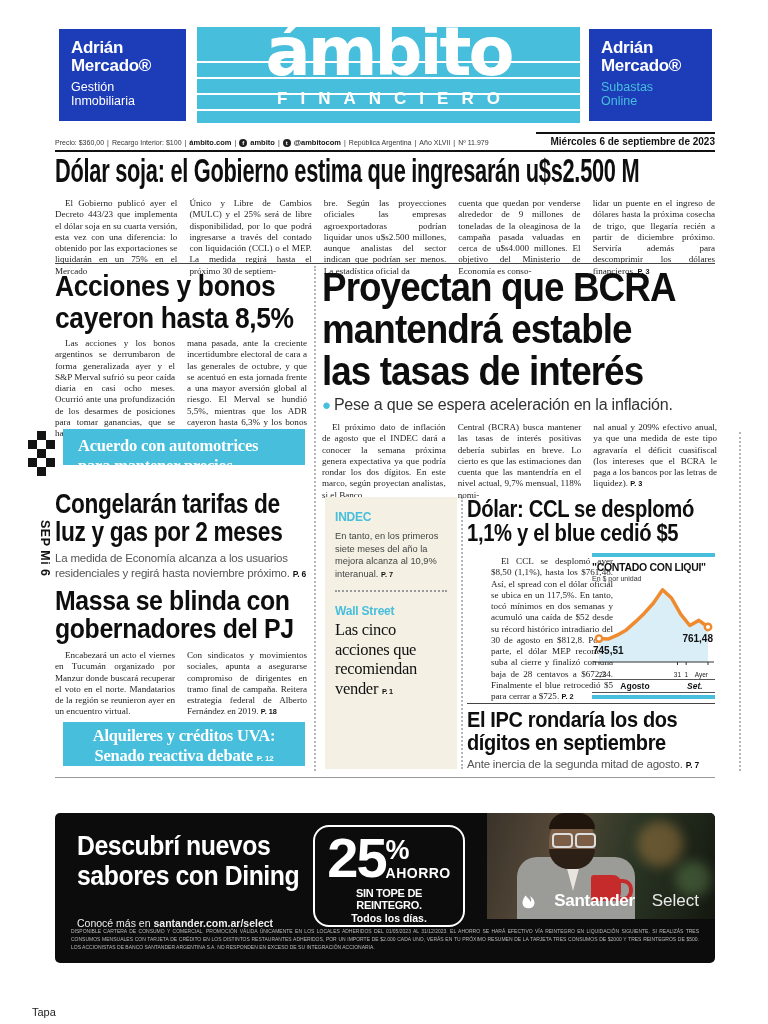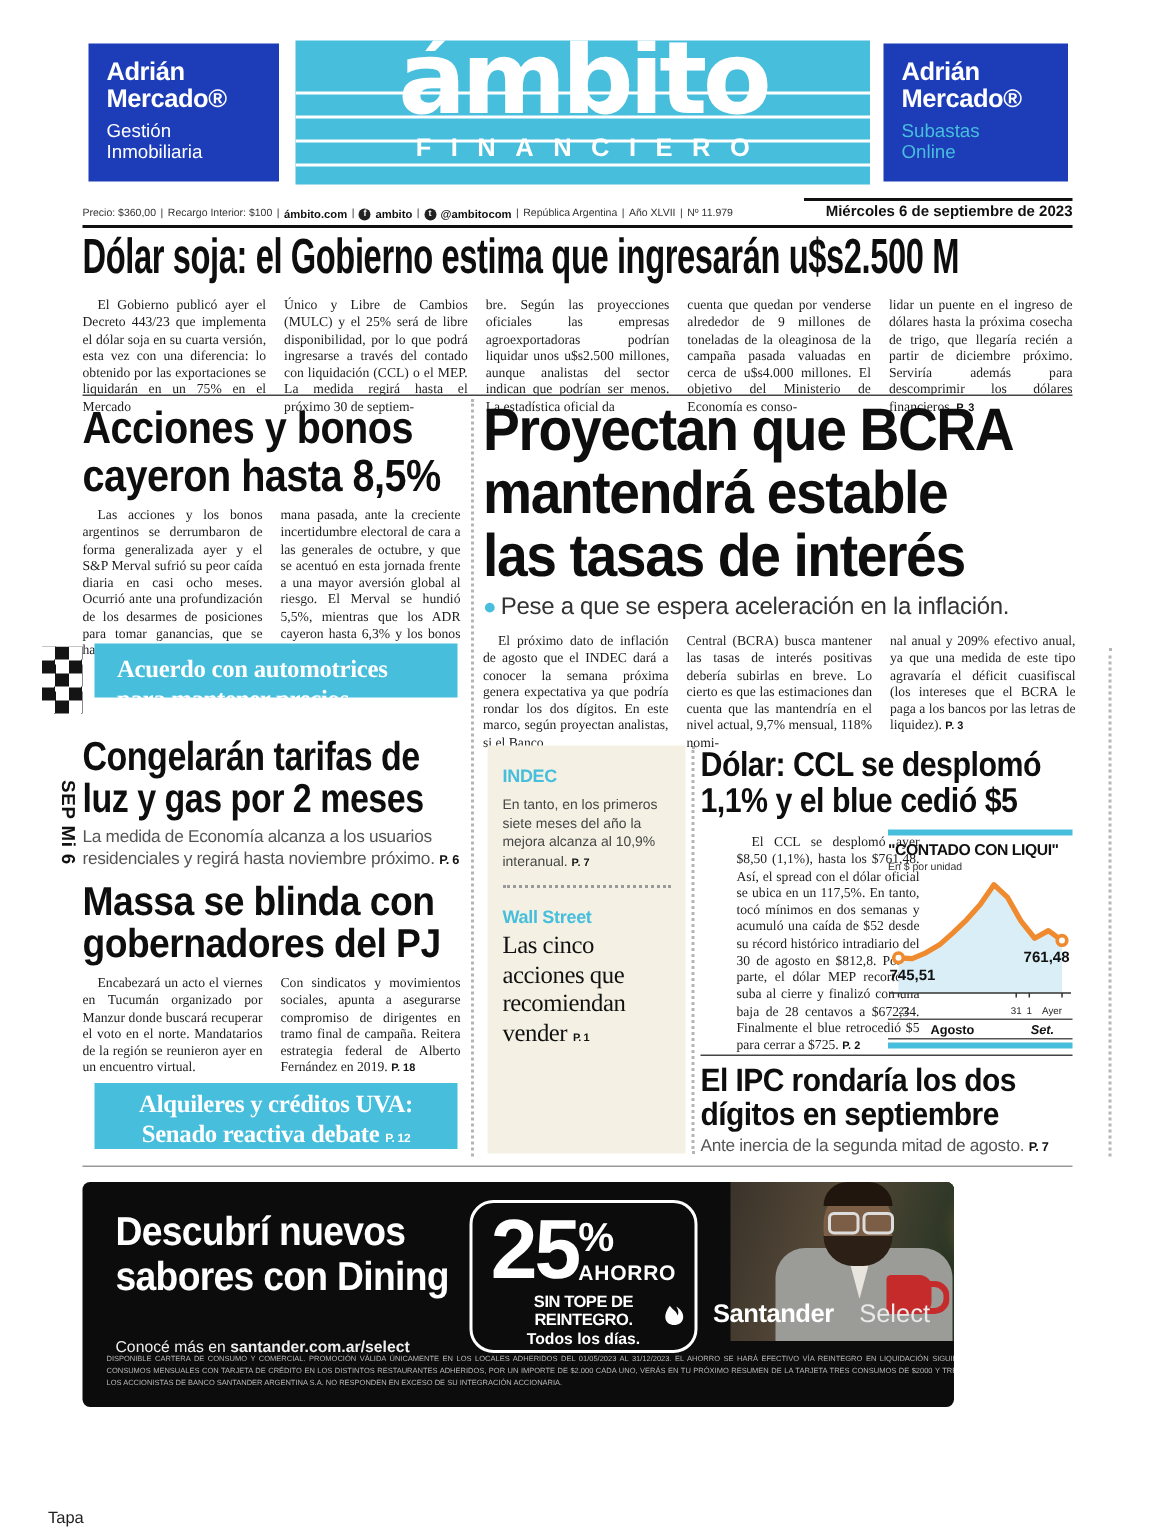--- a/index.html
+++ b/index.html
@@ -274,21 +274,21 @@
   <div class="abs hl cx93" style="left:467px;top:709px;font-size:21.5px;">
     <span>El IPC rondaría los dos</span><br>
     <span>dígitos en septiembre</span>
   </div>
   <div class="abs subgray" style="left:467px;top:757px;width:248px;">
     <span>Ante inercia de la segunda mitad de agosto.</span> <span class="pref">P. 7</span>
   </div>
 
   <div class="hr light" style="left:55px;top:777px;width:660px;"></div>
 
-  <div class="abs ad" style="left:55px;top:788px;width:581px;height:150px;">
+  <div class="abs ad" style="left:55px;top:813px;width:660px;height:150px;">
     <div class="abs ad-head" style="left:22px;top:18px;">
       <span>Descubrí nuevos</span><br>
       <span>sabores con Dining</span>
     </div>
     <div class="abs ad-cta" style="left:22px;top:104px;">
       <span>Conocé más en </span><b>santander.com.ar/select</b>
     </div>
     <div class="abs box25" style="left:258px;top:12px;width:152px;height:102px;">
       <div class="n25">
         <span class="big">25</span>

